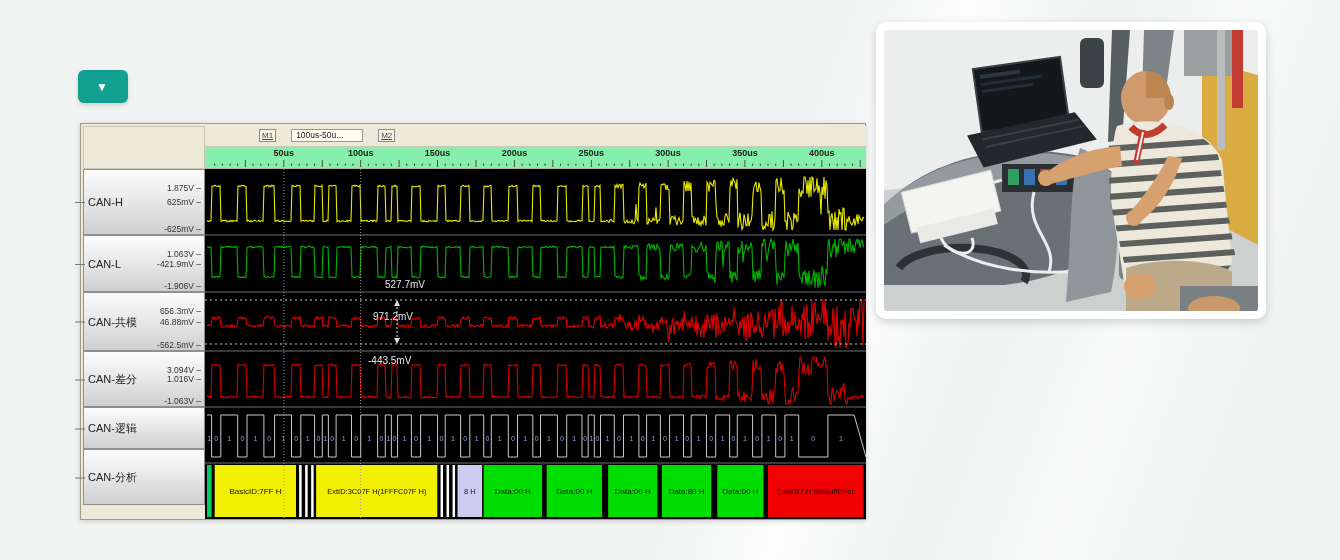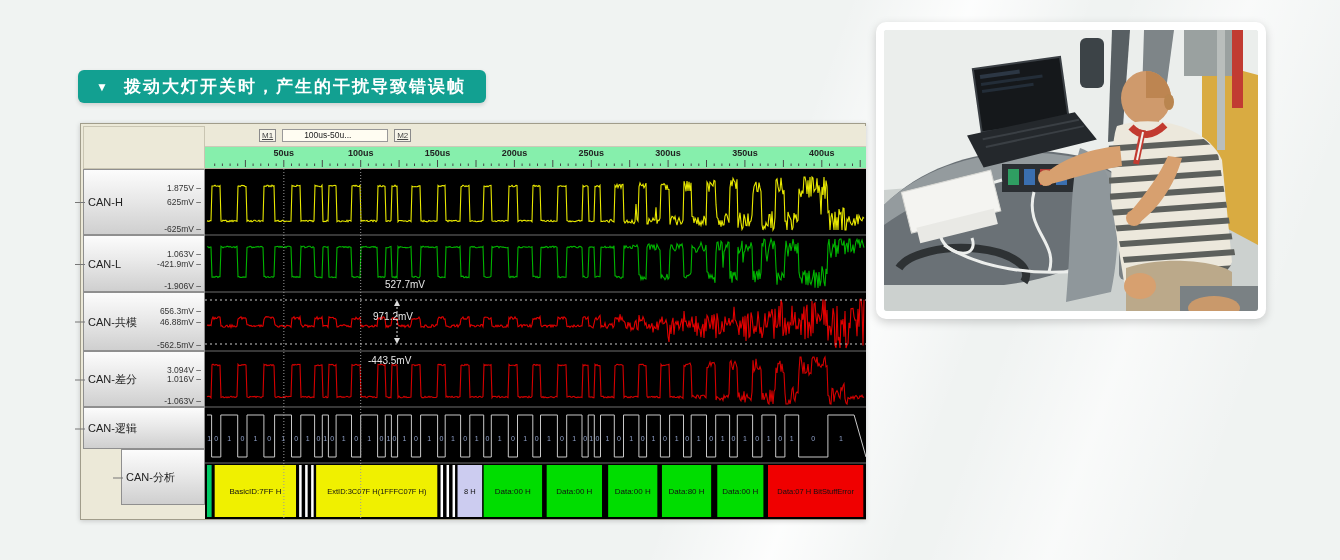--- a/index.html
+++ b/index.html
@@ -20,41 +20,40 @@
   .labels{position:absolute;left:2px;top:2px;width:122px;height:393px}
   .lbl-blank{height:43px;border:1px solid #c9c5b2;background:#ece9d8;box-sizing:border-box}
   .chrow{position:relative;border:1px solid #8f8f8f;box-sizing:border-box;
     background:linear-gradient(180deg,#fcfcfc 0%,#e9e9e9 45%,#cfcfcf 100%)}
   .chrow .nm{position:absolute;left:4px;top:50%;transform:translateY(-50%);font-size:11px;color:#222;white-space:nowrap}
   .chrow .nm::before{content:"";position:absolute;left:-13px;top:50%;width:10px;height:1px;background:#777}
   .chrow .vt,.chrow .vm,.chrow .vb{position:absolute;right:3px;font-size:8.5px;color:#333;white-space:nowrap}
   .chrow .vt{top:13px}.chrow .vm{top:50%;transform:translateY(-50%)}.chrow .vb{bottom:0}
   .plotcol{position:absolute;left:124px;top:2px;width:661px;height:393px}
   .tbar{position:relative;height:21px;background:#ece9d8;border-bottom:1px solid #cdc9b8;box-sizing:border-box}
-  .tgrp{position:absolute;left:54px;top:3px;display:flex;align-items:flex-end;gap:6px}
+  .tgrp{position:absolute;left:54px;top:3px;display:flex;align-items:flex-end;gap:15px}
   .mbtn{font-size:8px;color:#444;text-decoration:underline;border:1px solid #8a8a8a;background:#f7f5ea;
     padding:0 2px;line-height:11px;cursor:pointer}
-  .rng{font-size:8.5px;color:#222;border:1px solid #999;background:#fffdf2;padding:0 21px;line-height:11px;min-width:62px}
+  .rng{font-size:8.5px;color:#222;border:1px solid #999;background:#fffdf2;padding:0 4px;line-height:11px;min-width:62px}
   .ruler{position:relative;height:22px;background:#86efac;border-bottom:1px solid #b7b3a2;box-sizing:border-box}
   .rlbl{position:absolute;top:1px;font-size:9px;font-weight:bold;color:#222;transform:translateX(-50%);white-space:nowrap}
   .plot{position:relative;height:350px;background:#000;overflow:hidden}
   .meas{position:absolute;color:#e6e6e6;font-size:10px;white-space:nowrap}
   
   .photo{position:absolute;left:876px;top:22px;width:390px;height:297px;background:#fff;border-radius:10px;
     box-shadow:0 3px 10px rgba(0,0,0,.18);padding:8px;box-sizing:border-box}
   .photo svg{width:100%;height:100%;display:block;border-radius:3px}
 </style>
 </head>
 <body>
 
 <div class="bg-streak"></div>
 
 <div class="banner">
   <span class="tri">▼</span>
-  <span class="txt">拨动大灯开关时，产生的干扰导致错误帧</span>
 </div>
 
 <div class="scope">
   <div class="labels">
     <div class="lbl-blank"></div>
     <div id="chrows">
         <div class="chrow" style="height: 66px;">
           <span class="nm">CAN-H</span>
           <span class="vt">1.875V –</span>
           <span class="vm">625mV –</span>
@@ -74,21 +73,21 @@
         </div>
         <div class="chrow" style="height: 56px;">
           <span class="nm">CAN-差分</span>
           <span class="vt">3.094V –</span>
           <span class="vm">1.016V –</span>
           <span class="vb">-1.063V –</span>
         </div>
         <div class="chrow" style="height: 42px;">
           <span class="nm">CAN-逻辑</span>
         </div>
-        <div class="chrow" style="height: 56px; margin-left: 38px;">
+        <div class="chrow" style="height: 56px;">
           <span class="nm">CAN-分析</span>
         </div>
       </div>
   </div>
   <div class="plotcol">
     <div class="tbar">
       <div class="tgrp">
         <span class="mbtn">M1</span>
         <span class="rng">100us-50u...</span>
         <span class="mbtn">M2</span>

